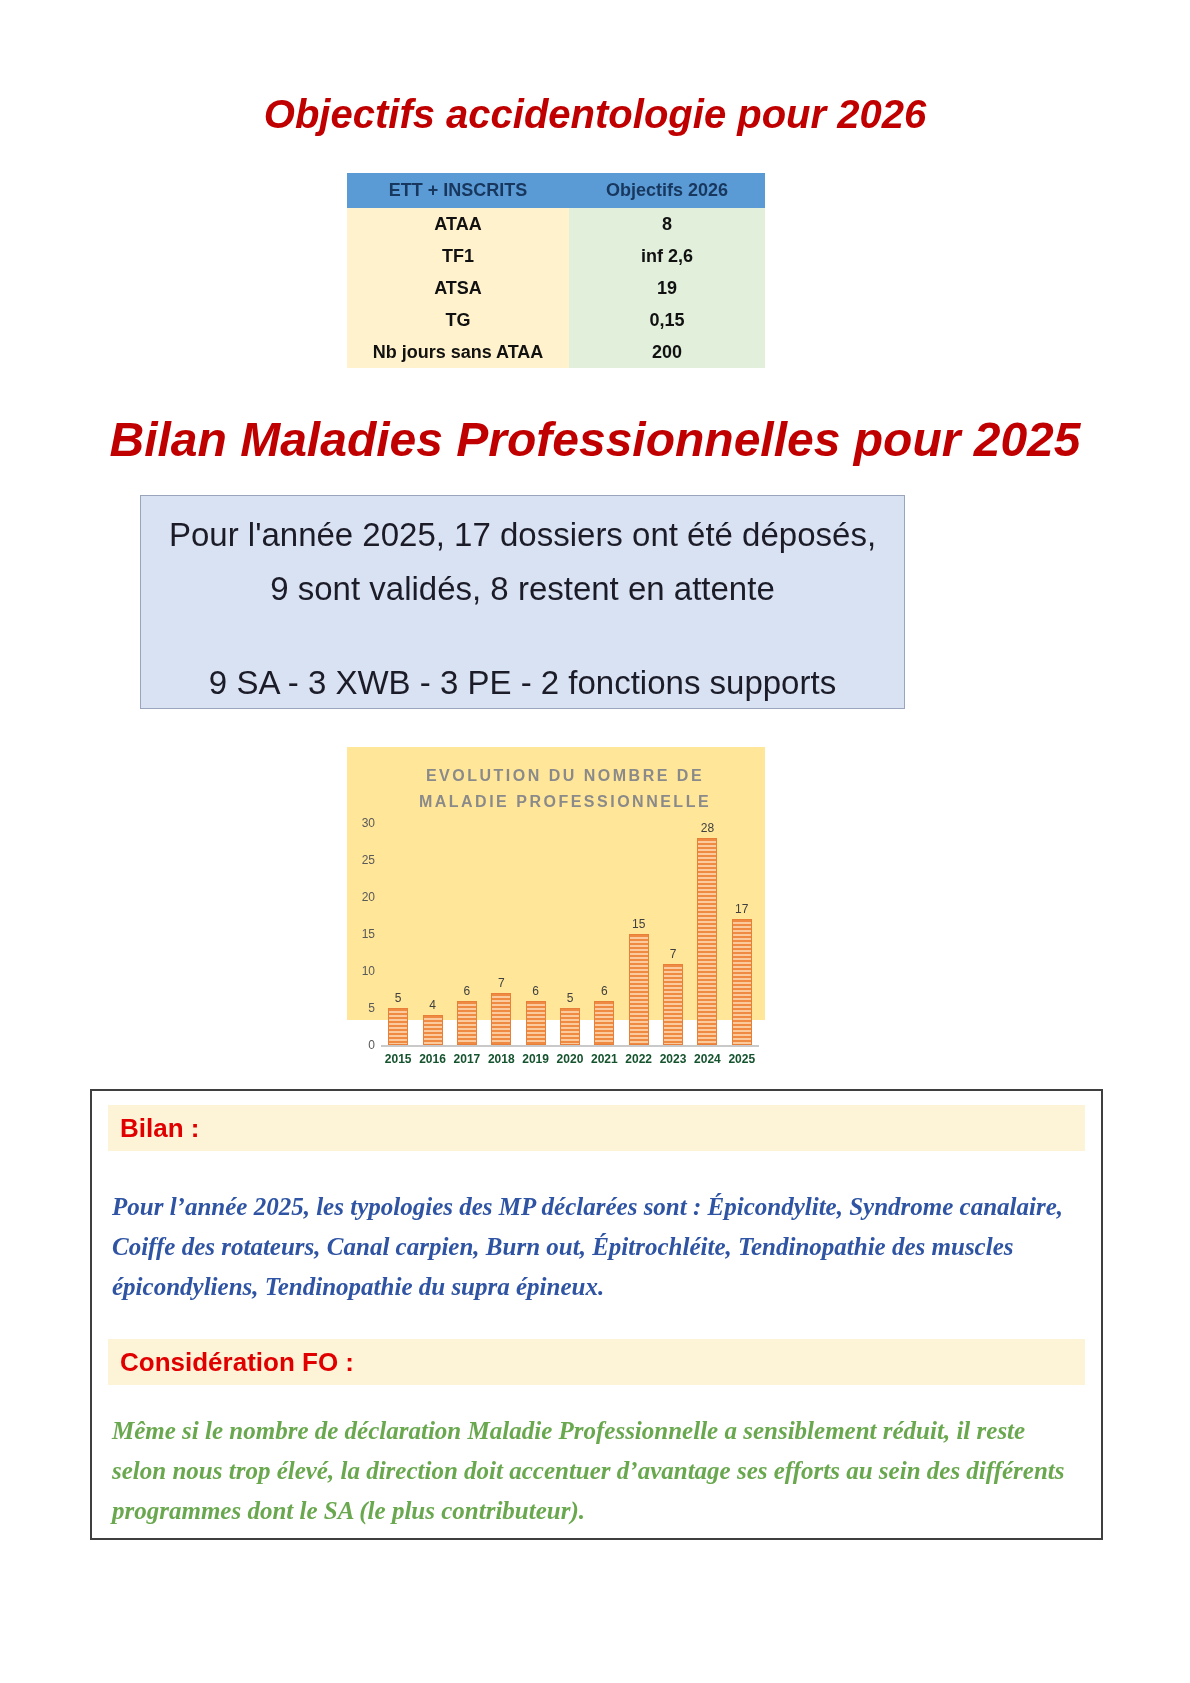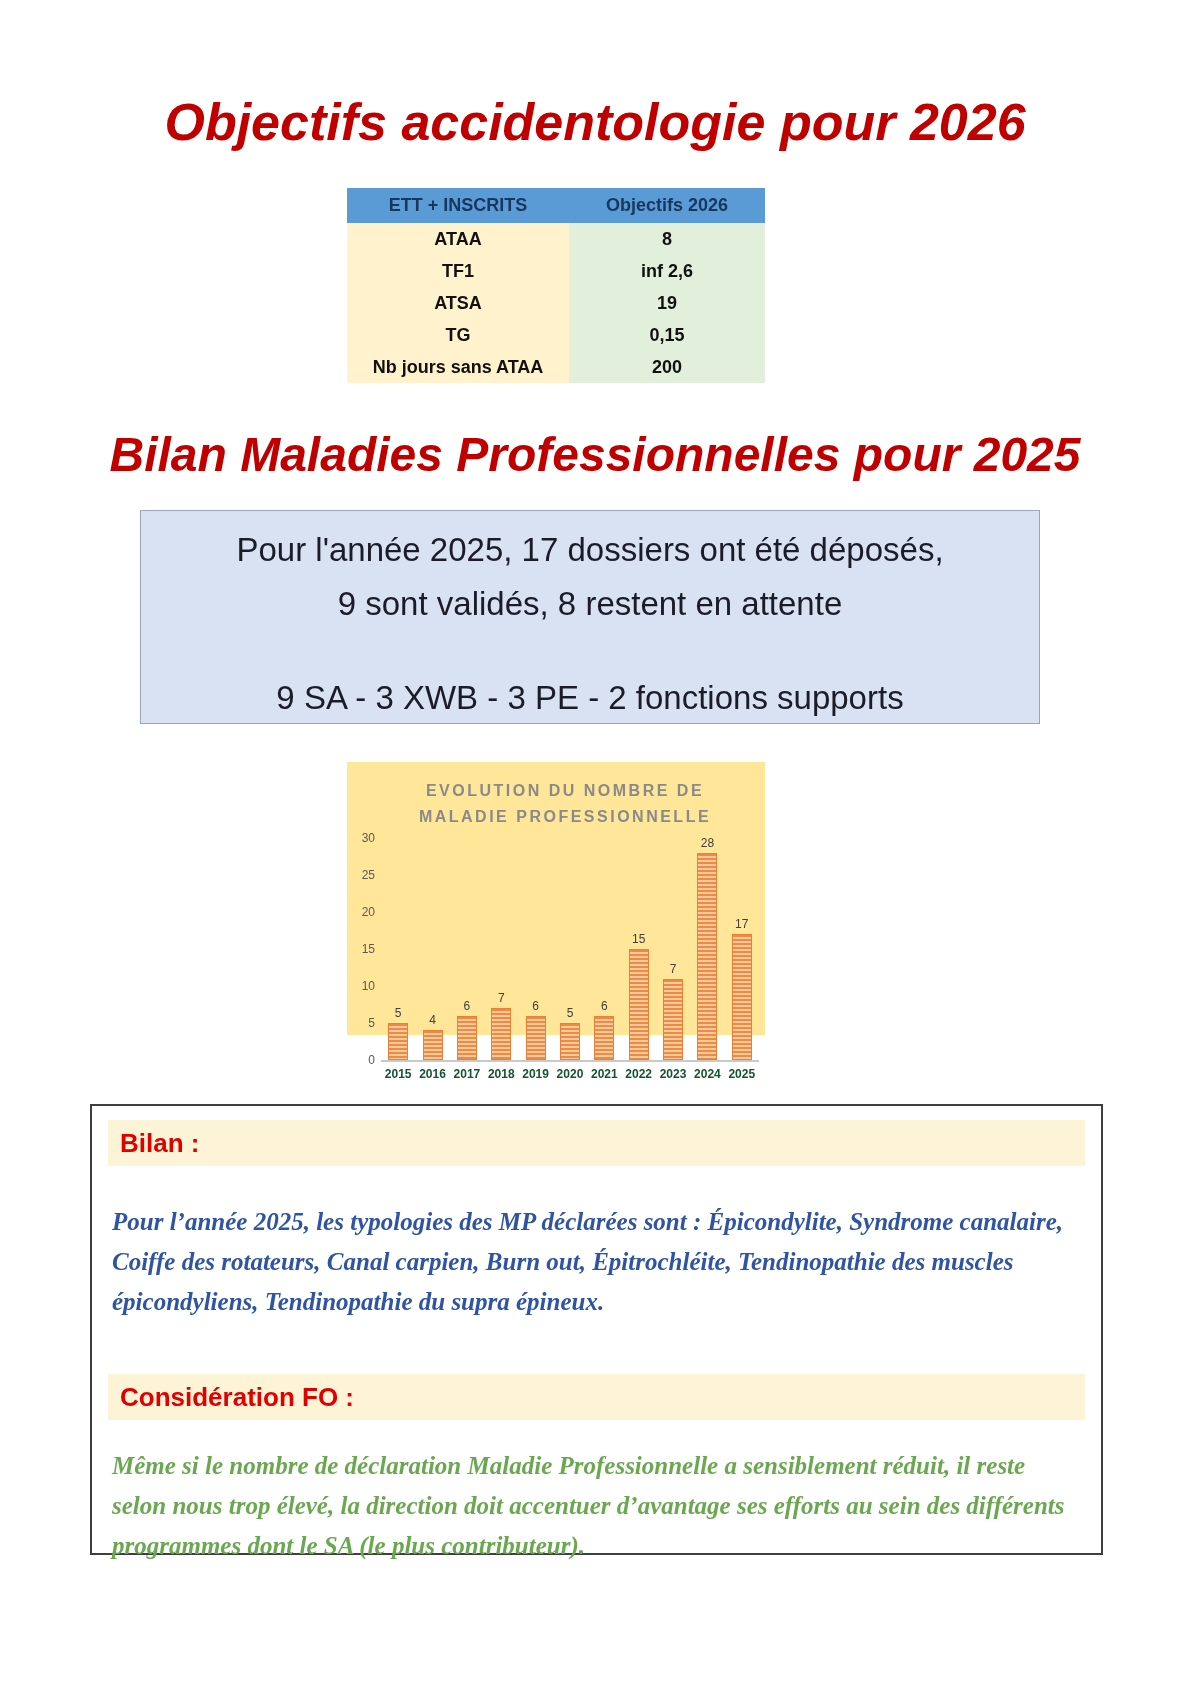--- a/index.html
+++ b/index.html
@@ -6,41 +6,41 @@
   html,body { background:#ffffff; }
   body {
     width:1190px; height:1683px; overflow:hidden; position:relative;
     font-family:"Liberation Sans", sans-serif;
   }
 
   
   .main-title {
     width:1110px; margin:92px auto 0; text-align:center;
     color:#c00000; font-weight:bold; font-style:italic;
-    font-size:52px; letter-spacing:0px;
+    font-size:40px; letter-spacing:0px;
   }
   .main-title.second {
     font-size:48px; margin-top:44px; width:1114px;
   }
 
   
   .obj-table {
     margin:36px 0 0 347px; width:418px; border-collapse:collapse;
     font-weight:bold; font-size:18px; text-align:center; color:#111111;
   }
   .obj-table th {
     background:#5b9bd5; color:#17375e; height:35px; font-size:18px;
   }
   .obj-table td { height:32px; }
   .obj-table td.c1 { background:#fff2cc; width:222px; }
   .obj-table td.c2 { background:#e2efda; width:196px; }
 
   
   .summary-box {
-    margin:28px 0 0 140px; width:900px; height:214px;
+    margin:28px 0 0 140px; width:765px; height:214px;
     background:#d9e2f3; border:1px solid #9aa5bd;
     text-align:center; color:#1c1c28; overflow:hidden;
     font-size:33px; padding-top:12px;
   }
   .summary-box .line { line-height:54px; }
   .summary-box .line.gap { margin-top:40px; }
 
   
   .chart {
     margin:38px 0 0 347px; width:418px; height:273px;
@@ -85,21 +85,21 @@
   .banner {
     background:#fdf3d6; height:46px; display:flex; align-items:center;
     padding-left:12px; color:#e10000; font-weight:bold; font-size:26px;
   }
   .report-par {
     font-family:"Liberation Serif", serif; font-weight:bold; font-style:italic;
     font-size:25px; line-height:40px; padding:0 8px 0 4px;
   }
   .report-par.blue  { color:#2f54a3; margin-top:36px; }
   .report-par.green { color:#6aa84f; margin-top:26px; }
-  .banner.second { margin-top:52px; }
+  .banner.second { margin-top:32px; }
 </style>
 </head>
 <body>
 
 <h1 class="main-title">Objectifs accidentologie pour 2026</h1>
 
 <table class="obj-table">
   <thead>
     <tr>
       <th>ETT + INSCRITS</th>

